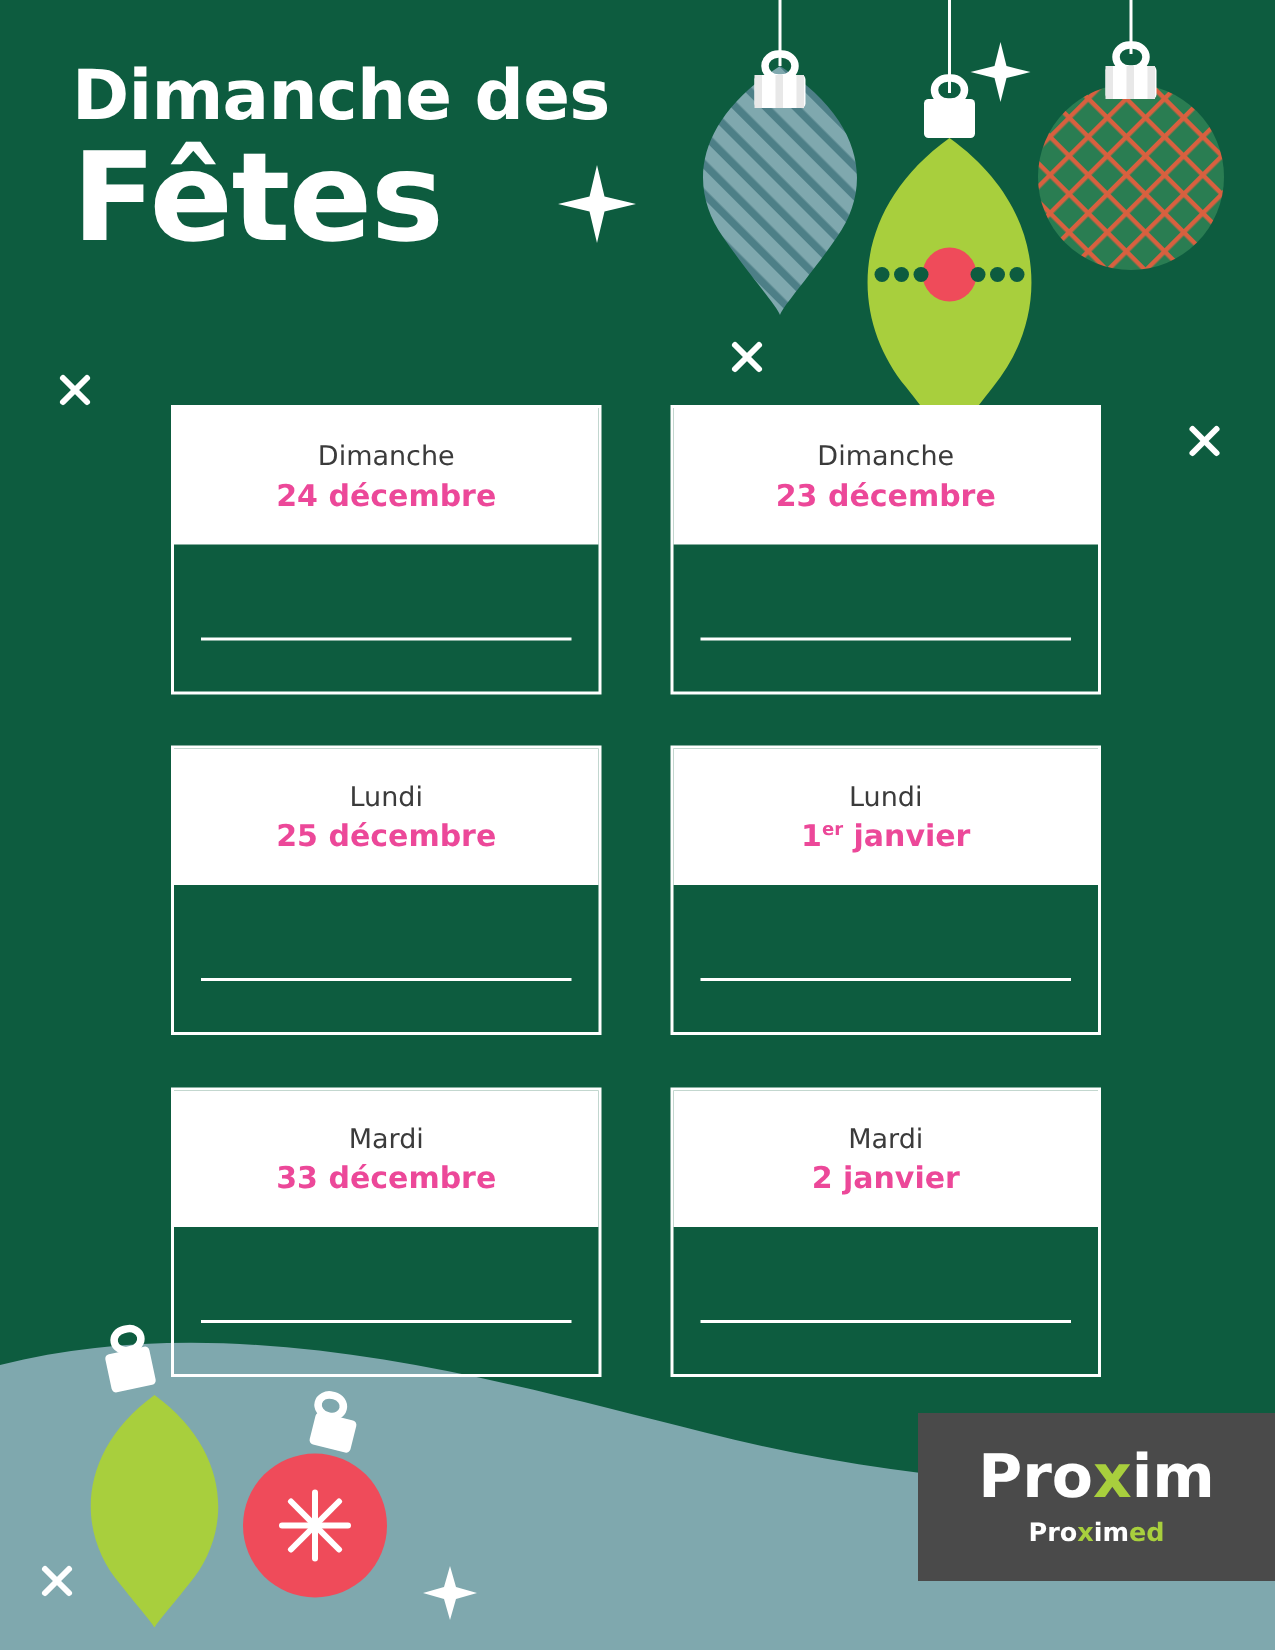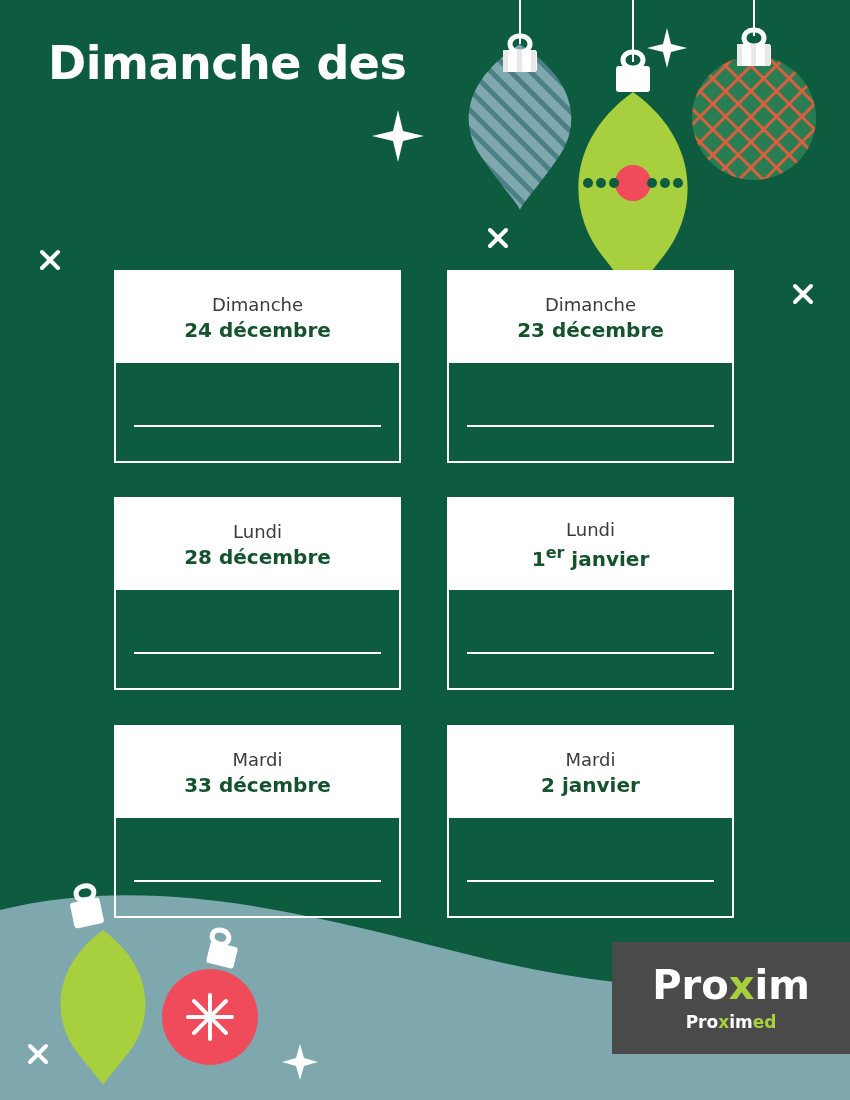--- a/index.html
+++ b/index.html
@@ -65,27 +65,27 @@
     justify-content:center;
     padding-top:2px;
   }
   .card-day {
     color:#3b3b3b;
     font-size:18px;
     line-height:1.35;
     font-family:"DejaVu Sans", sans-serif;
   }
   .card-date {
-    color:#14532d;
+    color:#ec4899;
     font-size:20px;
     font-weight:bold;
     line-height:1.35;
     font-family:"DejaVu Sans", sans-serif;
   }
-  .card-date sup { font-size:16px; vertical-align:super; }
+  .card-date sup { font-size:12px; vertical-align:super; }
   .card-body {
     flex:1;
     position:relative;
   }
   .card-line {
     position:absolute;
     left:18px; right:18px;
     bottom:34px;
     height:2px;
     background:#ffffff;
@@ -210,20 +210,21 @@
       <line x1="795" y1="286" x2="811" y2="302"></line>
         <line x1="811" y1="286" x2="795" y2="302"></line>
       <line x1="30" y1="1046" x2="46" y2="1062"></line>
         <line x1="46" y1="1046" x2="30" y2="1062"></line>
     </g>
   </svg>
 </div>
 
 <div class="title-block">
   <div class="title-line1">Dimanche des</div>
+  <div class="title-line2">Fêtes</div>
 </div>
 
 <div class="cards">
 
   <div class="card" style="left:114px; top:270px;">
     <div class="card-head">
       <div class="card-day">Dimanche</div>
       <div class="card-date">24 décembre</div>
     </div>
     <div class="card-body">
@@ -237,21 +238,21 @@
       <div class="card-date">23 décembre</div>
     </div>
     <div class="card-body">
       <div class="card-line"></div>
     </div>
   </div>
 
   <div class="card" style="left:114px; top:497px;">
     <div class="card-head">
       <div class="card-day">Lundi</div>
-      <div class="card-date">28 décembre</div>
+      <div class="card-date">25 décembre</div>
     </div>
     <div class="card-body">
       <div class="card-line"></div>
     </div>
   </div>
 
   <div class="card" style="left:447px; top:497px;">
     <div class="card-head">
       <div class="card-day">Lundi</div>
       <div class="card-date"><span>1</span><sup>er</sup><span> janvier</span></div>

